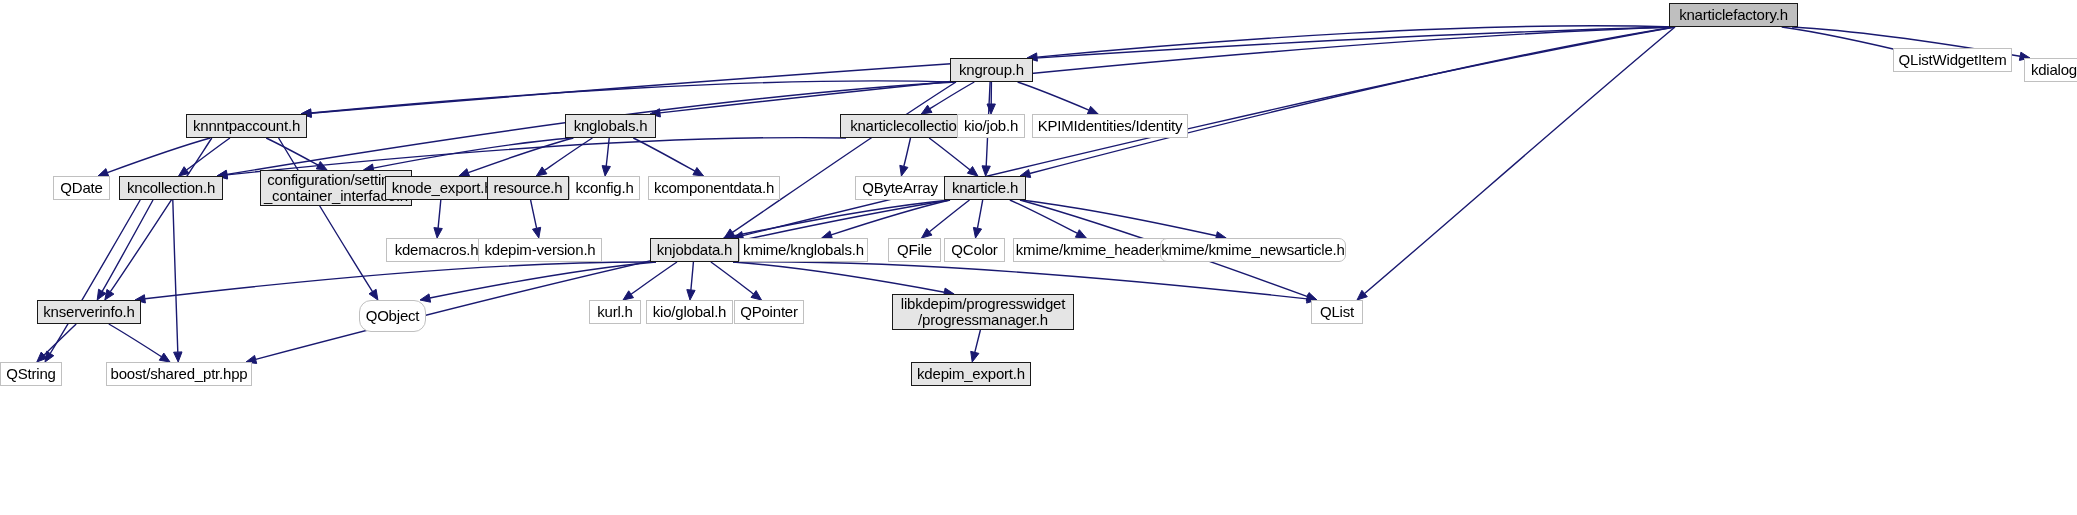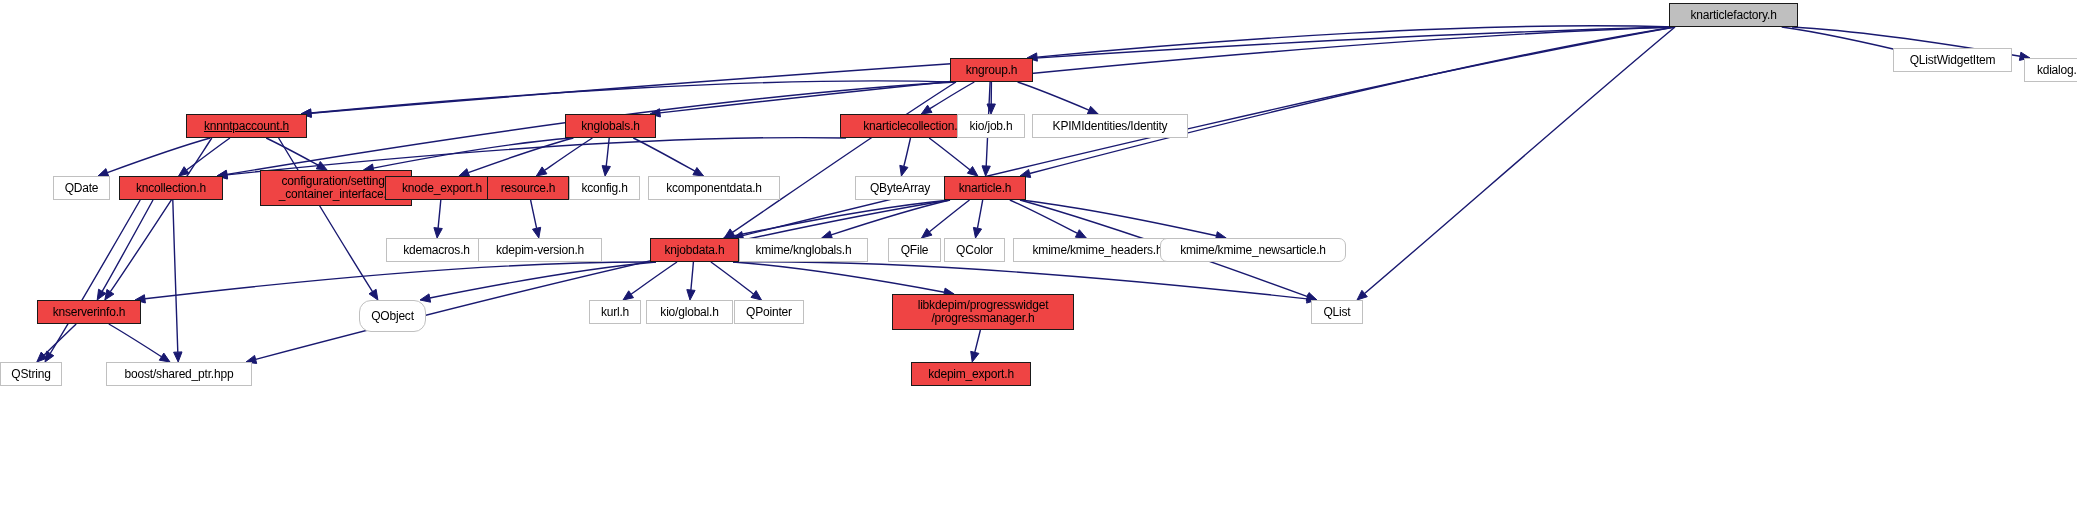--- a/index.html
+++ b/index.html
@@ -34,32 +34,32 @@
     stroke-width: 1;
   }
   .node-box {
     position: absolute;
     box-sizing: border-box;
     display: flex;
     align-items: center;
     justify-content: center;
     text-align: center;
     color: #000000;
-    font-size: 12px;
+    font-size: 15px;
     line-height: 1.08;
     white-space: pre-line;
     letter-spacing: -0.2px;
   }
   .node-ext {
     border: 1px solid #c0c0c0;
     background: #ffffff;
   }
   .node-int {
     border: 1.5px solid #1a1a1a;
-    background: #ef4444;
+    background: #e5e5e5;
   }
   .node-root {
     border: 1.5px solid #1a1a1a;
     background: #bfbfbf;
   }
 </style>
 </head>
 <body>
 
 <div id="graph-root">
@@ -165,21 +165,21 @@
       <path class="edge-path" d="M 76.2,324.0 C 64.4,335.2 48.6,350.8 44.1,355.1"></path>
       <polygon class="edge-head" points="36.8,362.0 41.2,352.1 46.9,358.2"></polygon>
       <path class="edge-path" d="M 108.8,324.0 C 127.2,334.6 151.6,350.4 161.5,356.7"></path>
       <polygon class="edge-head" points="170.0,362.0 159.3,360.2 163.8,353.1"></polygon>
     </svg>
   <div id="nodes-layer">
       <div class="node-box node-root" style="left: 1669px; top: 3px; width: 129px; height: 24px;">knarticlefactory.h</div>
       <div class="node-box node-ext" style="left: 1893px; top: 48px; width: 119px; height: 24px;">QListWidgetItem</div>
       <div class="node-box node-ext" style="left: 2024px; top: 58px; width: 72px; height: 24px;">kdialog.h</div>
       <div class="node-box node-int" style="left: 950px; top: 58px; width: 83px; height: 24px;">kngroup.h</div>
-      <div class="node-box node-int" style="left: 186px; top: 114px; width: 121px; height: 24px; text-decoration: underline;">knnntpaccount.h</div>
+      <div class="node-box node-int" style="left: 186px; top: 114px; width: 121px; height: 24px;">knnntpaccount.h</div>
       <div class="node-box node-int" style="left: 565px; top: 114px; width: 91px; height: 24px;">knglobals.h</div>
       <div class="node-box node-int" style="left: 840px; top: 114px; width: 147px; height: 24px;">knarticlecollection.h</div>
       <div class="node-box node-ext" style="left: 957px; top: 114px; width: 68px; height: 24px;">kio/job.h</div>
       <div class="node-box node-ext" style="left: 1032px; top: 114px; width: 156px; height: 24px;">KPIMIdentities/Identity</div>
       <div class="node-box node-ext" style="left: 53px; top: 176px; width: 57px; height: 24px;">QDate</div>
       <div class="node-box node-int" style="left: 119px; top: 176px; width: 104px; height: 24px;">kncollection.h</div>
       <div class="node-box node-int" style="left: 260px; top: 170px; width: 152px; height: 36px;">configuration/settings
 _container_interface.h</div>
       <div class="node-box node-int" style="left: 385px; top: 176px; width: 114px; height: 24px;">knode_export.h</div>
       <div class="node-box node-int" style="left: 487px; top: 176px; width: 82px; height: 24px;">resource.h</div>

